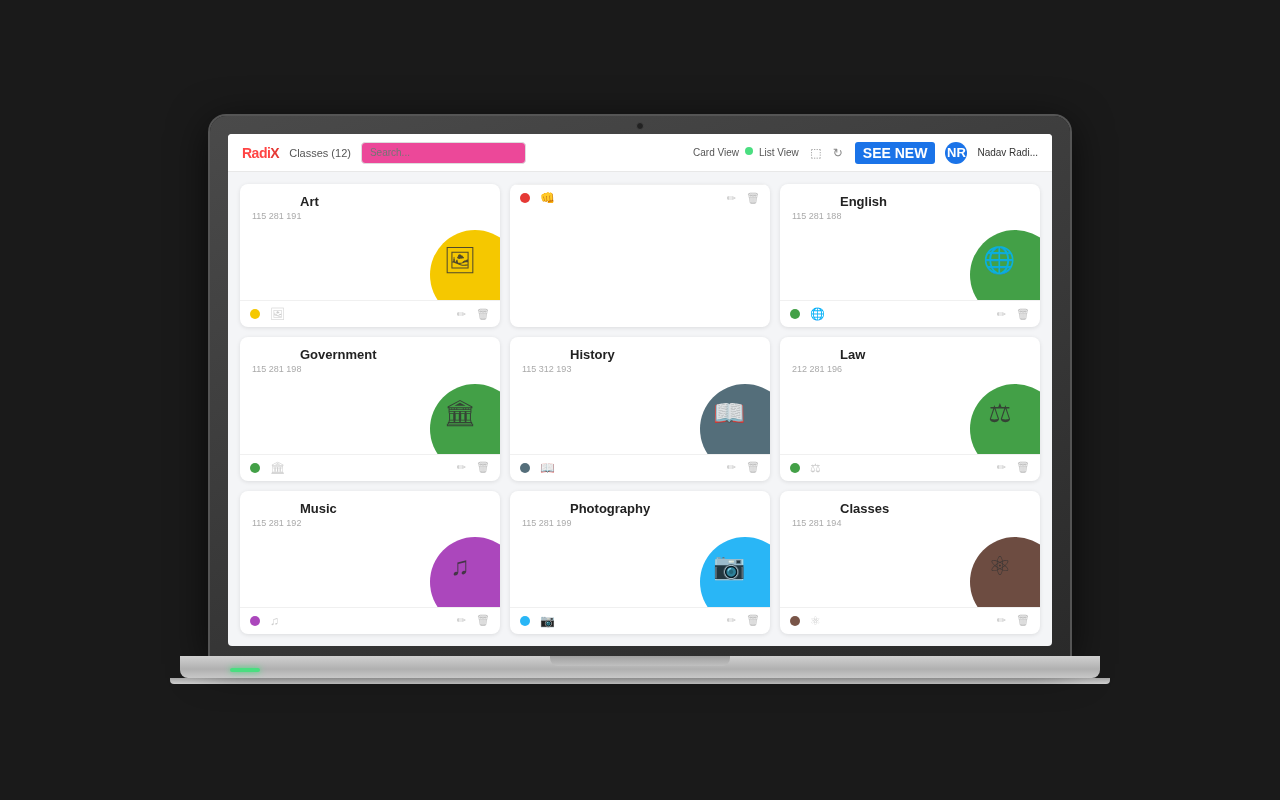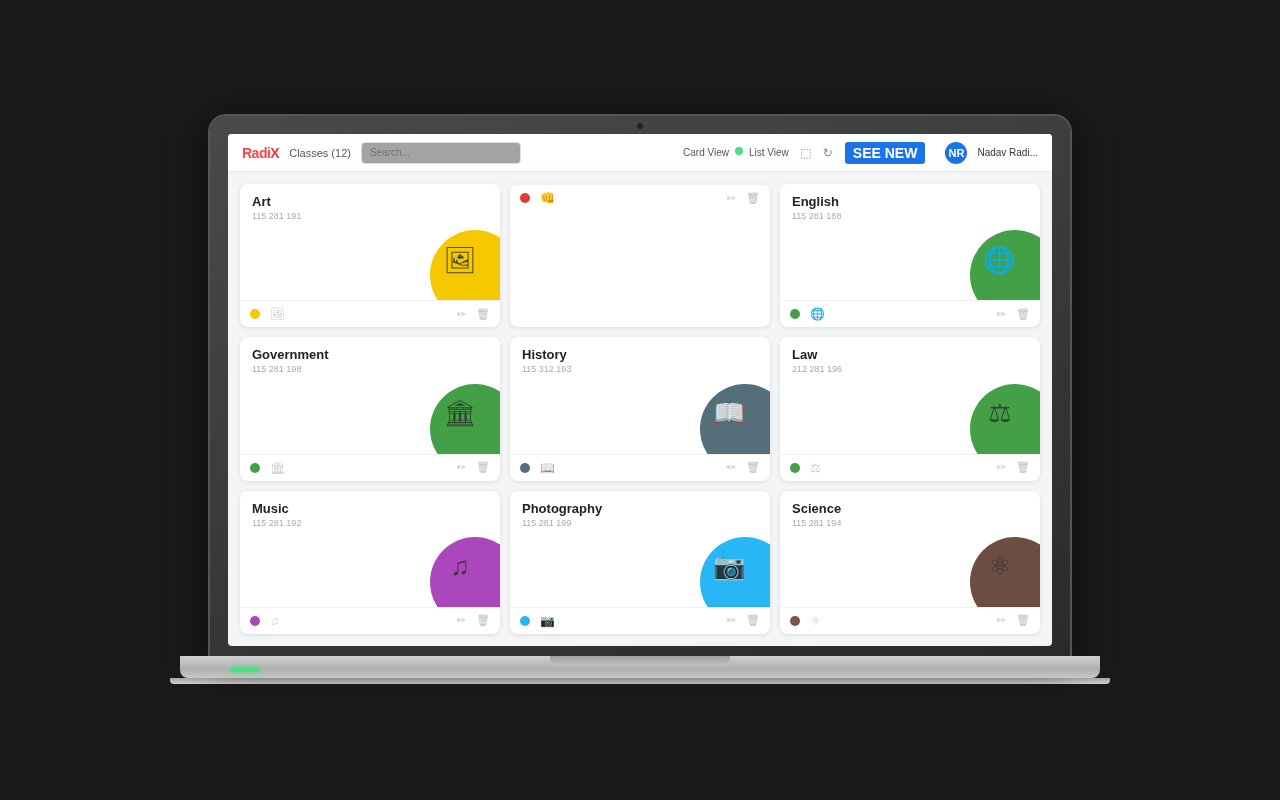--- a/index.html
+++ b/index.html
@@ -116,21 +116,21 @@
     }
     .header-search {
       flex: 1;
       height: 22px;
       border: 1px solid #ddd;
       border-radius: 4px;
       padding: 0 8px;
       font-size: 10px;
       color: #333;
       outline: none;
-      background: #a3a3a3;
+      background: #ec4899;
       max-width: 200px;
     }
     .header-spacer { flex: 1; }
     .view-toggle {
       display: flex;
       align-items: flex-start;
       gap: 6px;
       font-size: 10px;
       color: #555;
     }
@@ -165,24 +165,23 @@
       font-weight: 600;
     }
     .user-avatar {
       width: 22px;
       height: 22px;
       border-radius: 50%;
       background: #1a73e8;
       display: flex;
       align-items: center;
       justify-content: center;
-      font-size: 11px;
+      font-size: 13px;
       color: #fff;
       font-weight: 700;
-      margin-left: 10px;
     }
     .user-name {
       font-size: 10px;
       color: #333;
     }
 
     
     .grid-container {
       flex: 1;
       padding: 12px;
@@ -212,20 +211,21 @@
     .card-info {
       position: absolute;
       top: 10px;
       left: 12px;
       z-index: 2;
     }
     .card-title {
       font-size: 13px;
       font-weight: 700;
       color: #222;
+      margin-left: 48px;
     }
     .card-id {
       font-size: 9px;
       color: #aaa;
       margin-top: 2px;
     }
     .card-blob {
       position: absolute;
       bottom: -20px;
       right: -20px;
@@ -449,21 +449,21 @@
       <div class="footer-dot" style="background:#29b6f6;"></div>
       <span class="footer-icon">📷</span>
       <div class="footer-spacer"></div>
       <span class="footer-edit">✏</span>
       <span class="footer-delete">🗑</span>
     </div>
   </div>
             <div class="card">
     <div class="card-top">
       <div class="card-info">
-        <div class="card-title">Science</div>
+        <div class="card-title">Classes</div>
         <div class="card-id">115 281 194</div>
       </div>
       <div class="card-blob" style="background:#6d4c41;"></div>
       <div class="card-icon-container">
         <span class="card-icon">⚛</span>
       </div>
     </div>
     <div class="card-footer">
       <div class="footer-dot" style="background:#795548;"></div>
       <span class="footer-icon">⚛</span>

